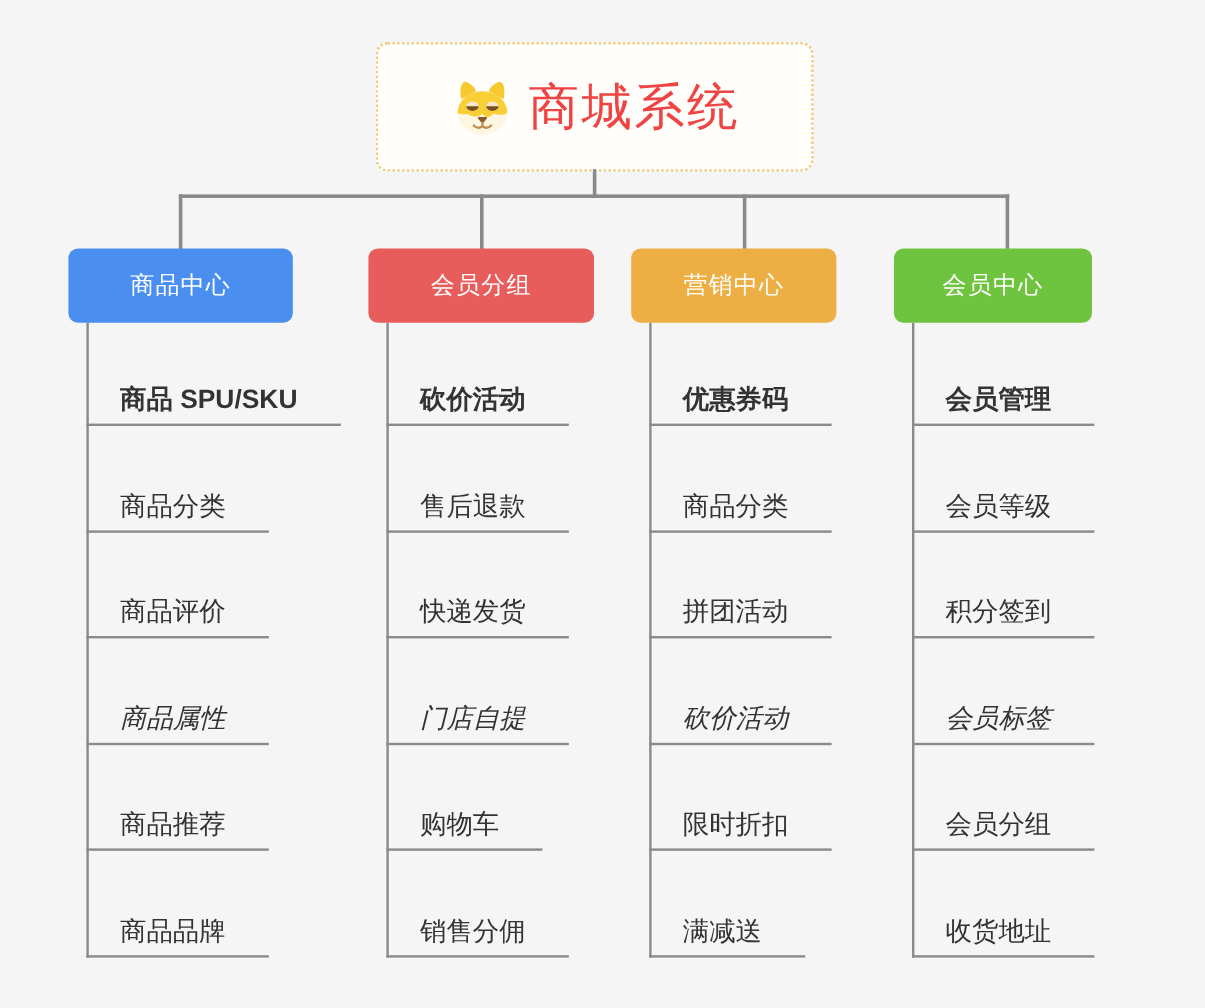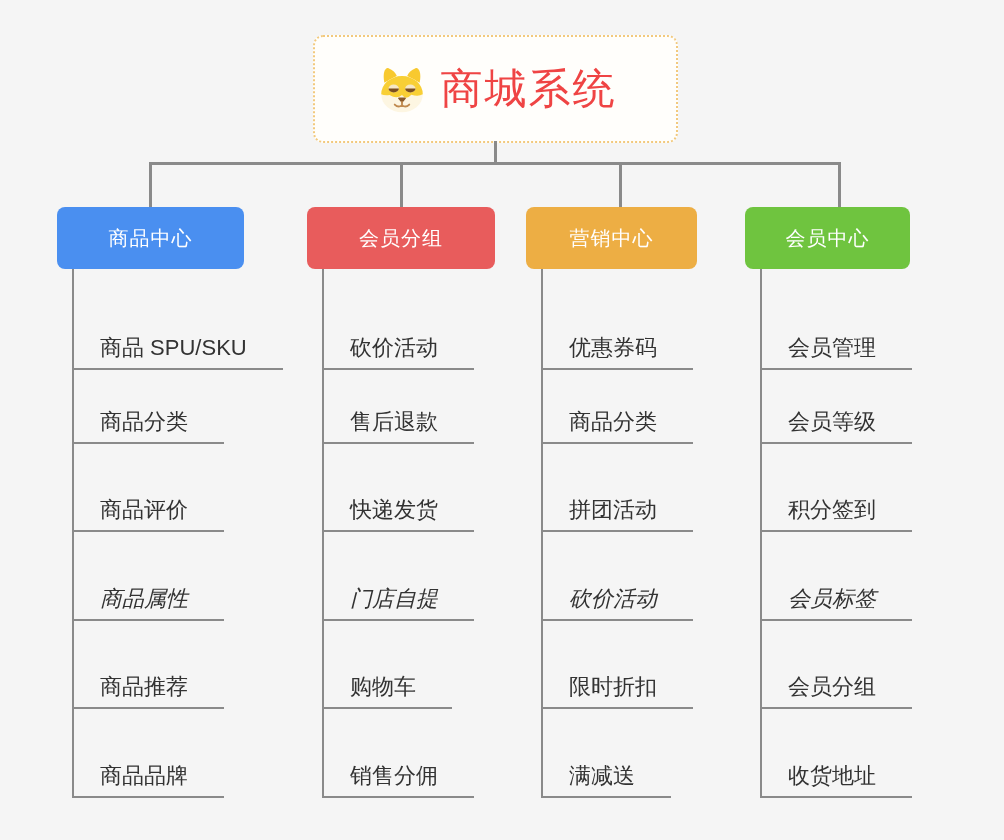--- a/index.html
+++ b/index.html
@@ -38,21 +38,21 @@
   .column { position:absolute; top:269px; height:529px; border-left:2px solid #8a8a8a; }
   .col-0 { left:72px; } .col-1 { left:322px; } .col-2 { left:541px; } .col-3 { left:760px; }
 
   
   .item {
     position:absolute; left:-2px; white-space:nowrap;
     font-size:22px; color:#333333;
     padding:0 36px 5px 28px;
     border-bottom:2px solid #8a8a8a;
   }
-  .r0 { bottom:428px; } .r1 { bottom:354px; } .r2 { bottom:266px; }
+  .r0 { bottom:443px;font-weight:bold; } .r1 { bottom:354px; } .r2 { bottom:266px; }
   .r3 { bottom:177px;font-style:italic; } .r4 { bottom:89px; }  .r5 { bottom:0px; }
 </style>
 </head>
 <body>
 
 <div class="canvas">
 
   <div class="root-node">
     <span class="dog">
       <svg width="54" height="50" viewBox="0 0 52 48">

